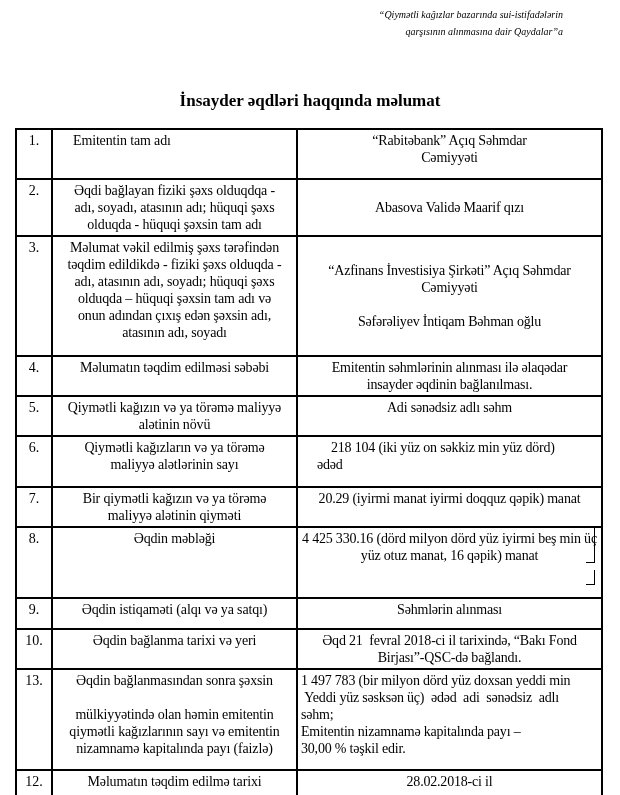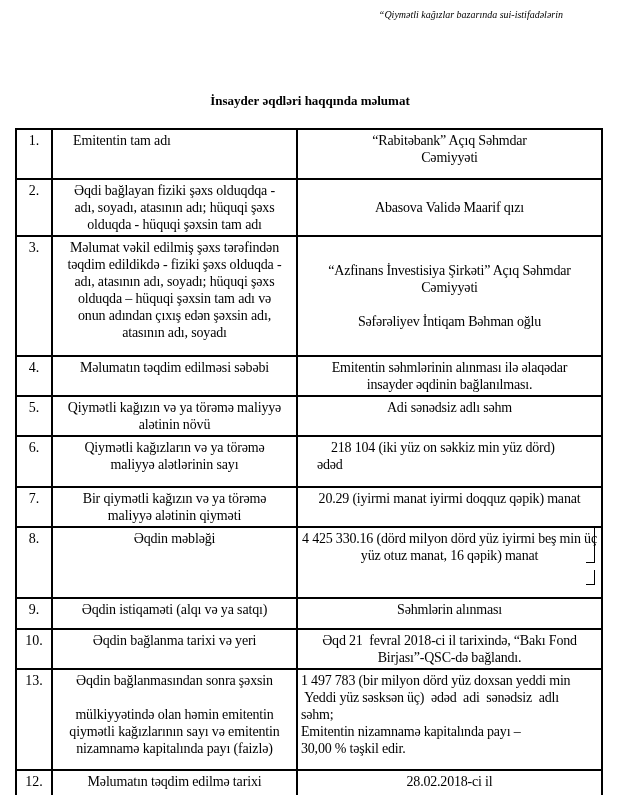--- a/index.html
+++ b/index.html
@@ -25,21 +25,21 @@
     line-height: 17px;
   }
   .header-note .bold-line { font-weight: bold; display: block; }
   .header-note span { display: block; }
   .doc-title {
     position: absolute;
     top: 90px; left: 0;
     width: 100%;
     margin: 0;
     text-align: center;
-    font-size: 13px;
+    font-size: 17px;
     font-weight: bold;
     line-height: 22px;
   }
   table.main {
     position: absolute;
     top: 128px; left: 15px;
     width: 588px;
     border-collapse: collapse;
     table-layout: fixed;
   }
@@ -83,20 +83,21 @@
   .artifact-v2 { position: absolute; bottom: 12px; right: 6px; width: 0; height: 15px; border-right: 1.5px solid #000; }
   .artifact-h2 { position: absolute; bottom: 12px; right: 6px; width: 9px; height: 0; border-bottom: 1.5px solid #000; }
 </style>
 </head>
 <body>
 
 <div class="page">
 
   <div class="header-note">
     <span>“Qiymətli kağızlar bazarında sui-istifadələrin</span>
+    <span>qarşısının alınmasına dair Qaydalar”a</span>
   </div>
 
   <h1 class="doc-title">İnsayder əqdləri haqqında məlumat</h1>
 
   <table class="main">
     <colgroup>
       <col class="c-num">
         <col class="c-label">
         <col class="c-value">
     </colgroup>

